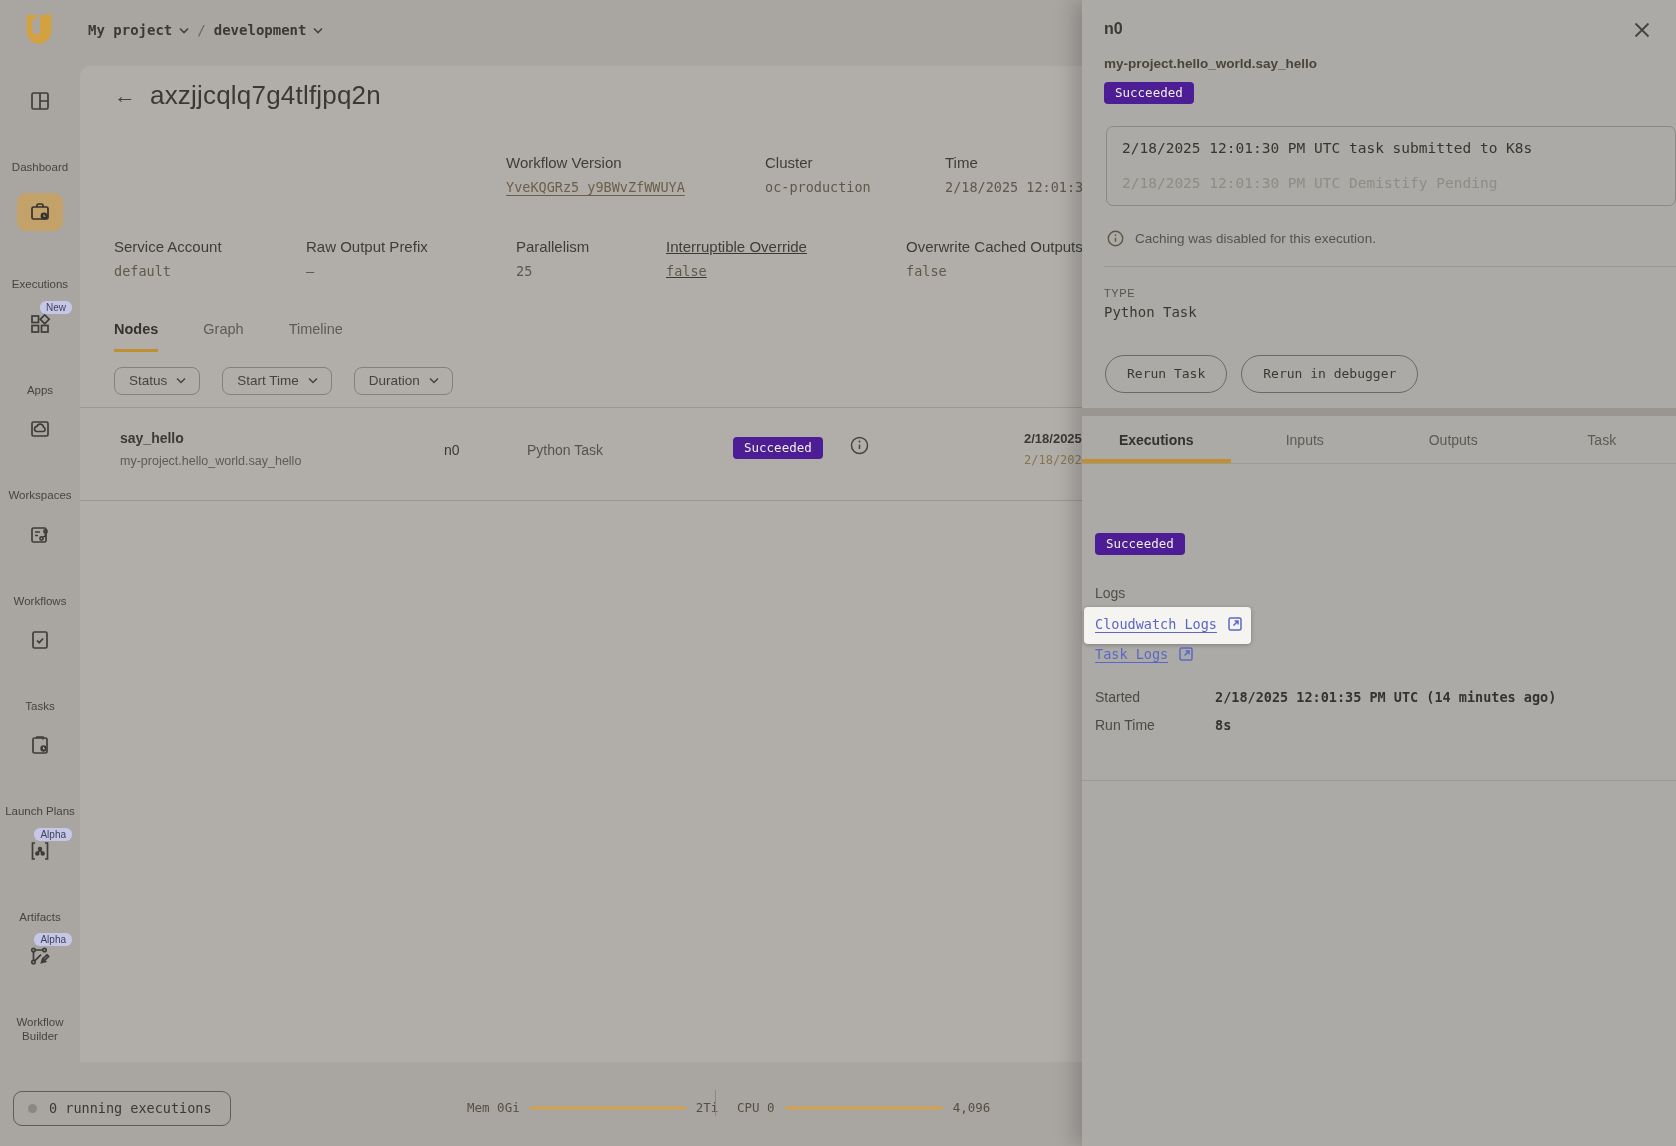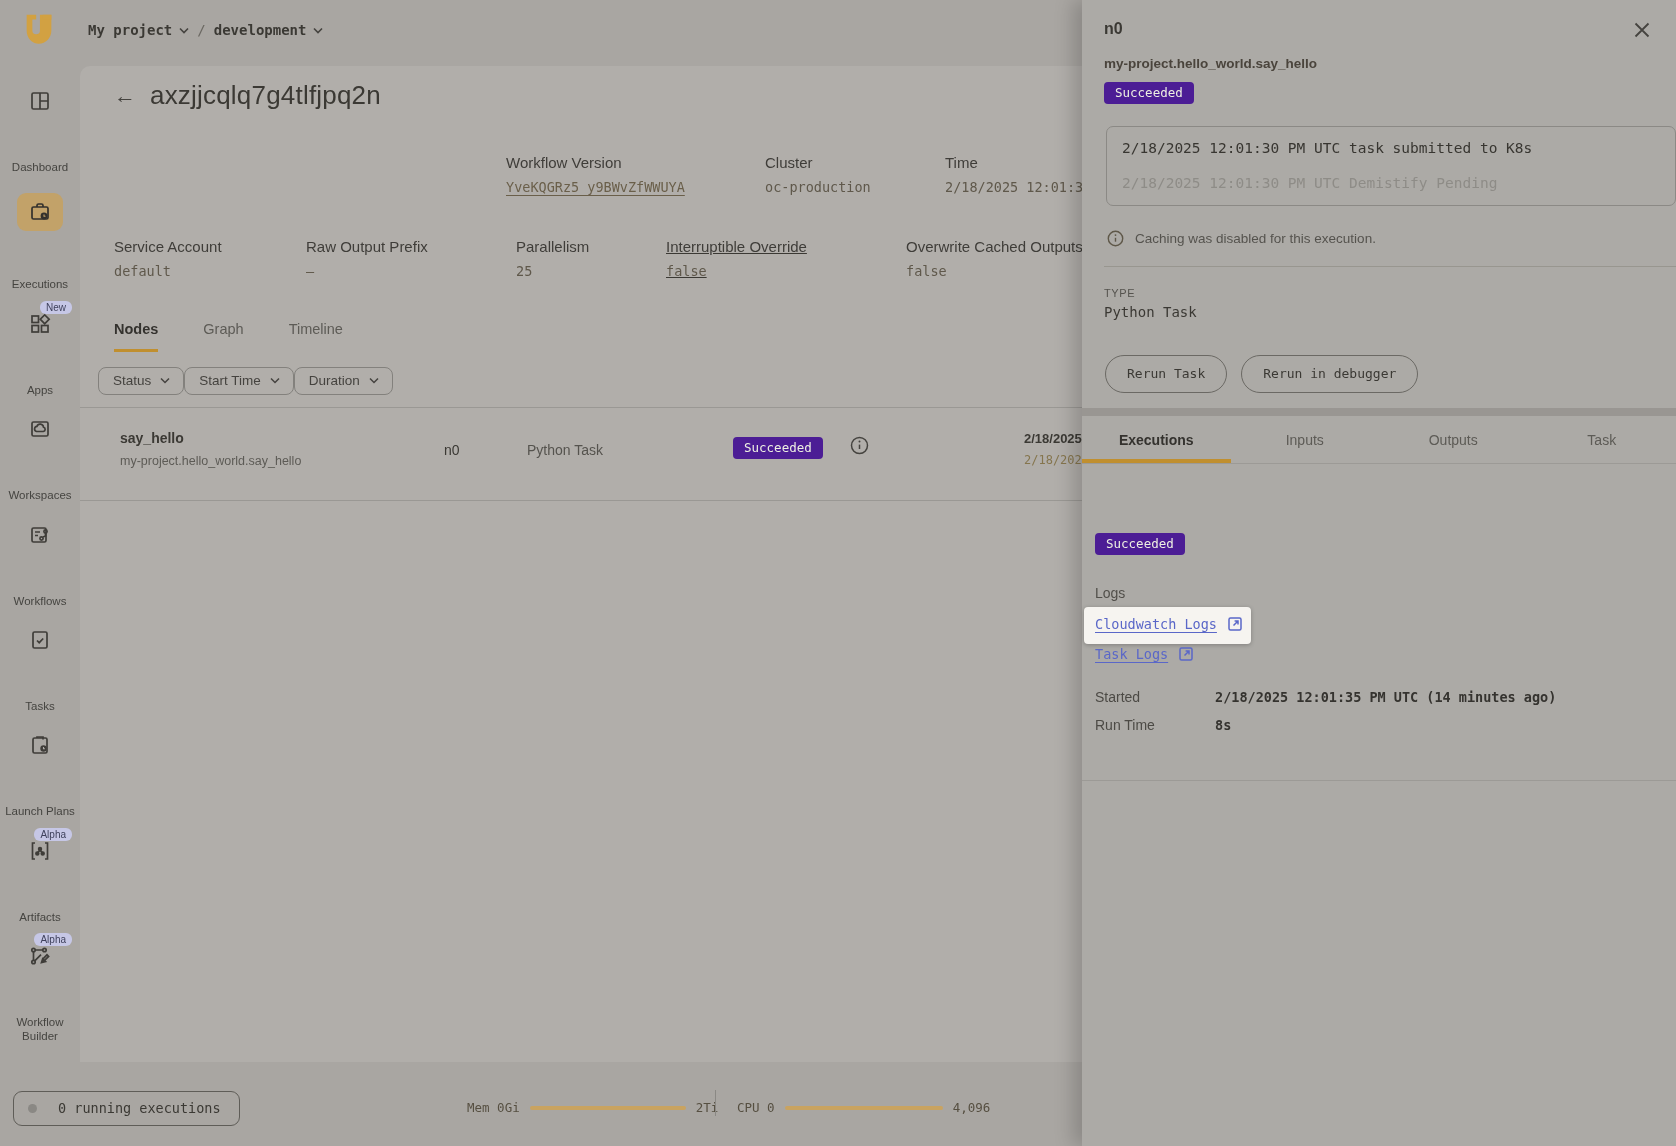--- a/index.html
+++ b/index.html
@@ -35,41 +35,41 @@
 
   .detail-label { font-size:15px; color:#3f3d39; font-weight:500; margin-bottom:8px; white-space:nowrap; }
   .detail-value { font-family:"DejaVu Sans Mono","Liberation Mono",monospace; font-size:13.5px; color:#5f584b; white-space:nowrap; }
   .detail-value.link { color:#6a5f4a; text-decoration:underline; text-underline-offset:3px; cursor:pointer; }
   .d-item { position:absolute; }
 
   .tabs { position:absolute; left:34px; top:255px; display:flex; gap:45px; }
   .tab { font-size:14.5px; color:#5d5b56; padding-bottom:12px; cursor:pointer; }
   .tab.active { color:#34322e; font-weight:700; border-bottom:3px solid #c08f2f; }
 
-  .filters { position:absolute; left:18px; top:301px; display:flex; }
+  .filters { position:absolute; left:34px; top:301px; display:flex; gap:22px; }
   .filter-pill { display:flex; align-items:center; gap:9px; border:1px solid #83817d; border-radius:8px; padding:5px 13px 6px 14px; font-size:13.5px; color:#45433f; cursor:pointer; }
 
   .hr1 { position:absolute; left:0; top:341px; width:1596px; height:1px; background:#9a9894; }
   .hr2 { position:absolute; left:0; top:434px; width:1596px; height:1px; background:#9a9894; }
 
   .node-row { position:absolute; left:0; top:342px; width:1596px; height:92px; cursor:pointer; }
   .nr-name { position:absolute; left:40px; top:22px; font-size:14px; font-weight:700; color:#3b3934; }
   .nr-sub  { position:absolute; left:40px; top:46px; font-size:12.5px; color:#5d5b56; }
   .nr-node { position:absolute; left:364px; top:34px; font-size:14px; color:#3b3934; }
   .nr-type { position:absolute; left:447px; top:34px; font-size:14px; color:#55534e; }
   .nr-badge { position:absolute; left:653px; top:29px; }
   .nr-info { position:absolute; left:770px; top:28px; width:19px; height:19px; color:#45433f; cursor:pointer; }
   .nr-t1 { position:absolute; left:944px; top:23px; font-size:13px; font-weight:600; color:#3b3934; white-space:nowrap; }
   .nr-t2 { position:absolute; left:944px; top:45px; font-family:"DejaVu Sans Mono","Liberation Mono",monospace; font-size:12px; color:#857throne548; color:#85754d; white-space:nowrap; }
 
   .badge-green { display:inline-block; background:#4c1d95; color:#eef0e2; font-family:"DejaVu Sans Mono","Liberation Mono",monospace; font-size:12.5px; padding:3px 11px 4px; border-radius:4px; }
 
   
   .statusbar { position:absolute; left:0; top:1062px; width:1676px; height:84px; }
-  .running-pill { position:absolute; left:13px; top:29px; display:flex; align-items:center; gap:21px; border:1.5px solid #5f5d58; border-radius:9px; padding:8px 18px 9px 14px; cursor:pointer; }
+  .running-pill { position:absolute; left:13px; top:29px; display:flex; align-items:center; gap:12px; border:1.5px solid #5f5d58; border-radius:9px; padding:8px 18px 9px 14px; cursor:pointer; }
   .running-dot { width:9px; height:9px; border-radius:50%; background:#8a8884; }
   .running-text { font-family:"DejaVu Sans Mono","Liberation Mono",monospace; font-size:13.5px; color:#3b3934; }
   .meter { position:absolute; top:38px; display:flex; align-items:center; gap:10px; font-family:"DejaVu Sans Mono","Liberation Mono",monospace; font-size:12.5px; color:#564f41; }
   .meter-bar { height:4px; border-radius:2px; background:#c9a360; }
   .meter-sep { position:absolute; left:715px; top:28px; width:1px; height:26px; background:#8a8884; }
 
   
   .panel { position:absolute; left:1082px; top:0; width:594px; height:1146px; background:#acaaa6; box-shadow:-9px 0 18px rgba(0,0,0,0.18); }
   .panel-title { position:absolute; left:22px; top:20px; font-size:16px; font-weight:600; color:#3b3934; }
   .panel-close { position:absolute; left:550px; top:20px; width:20px; height:20px; color:#45433f; cursor:pointer; }

